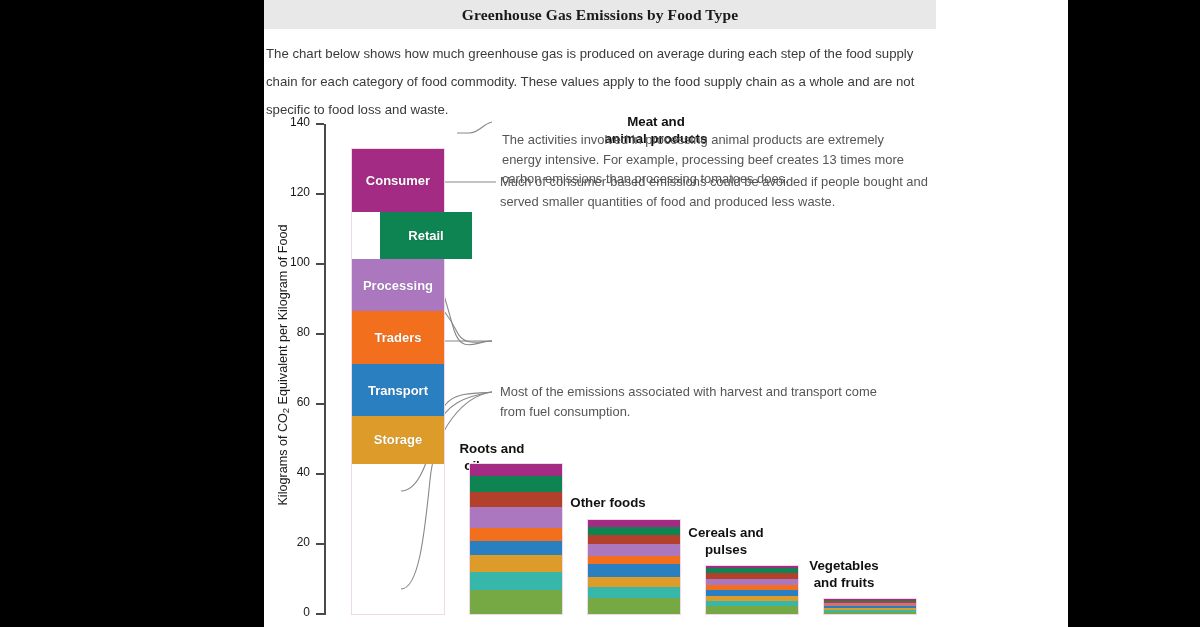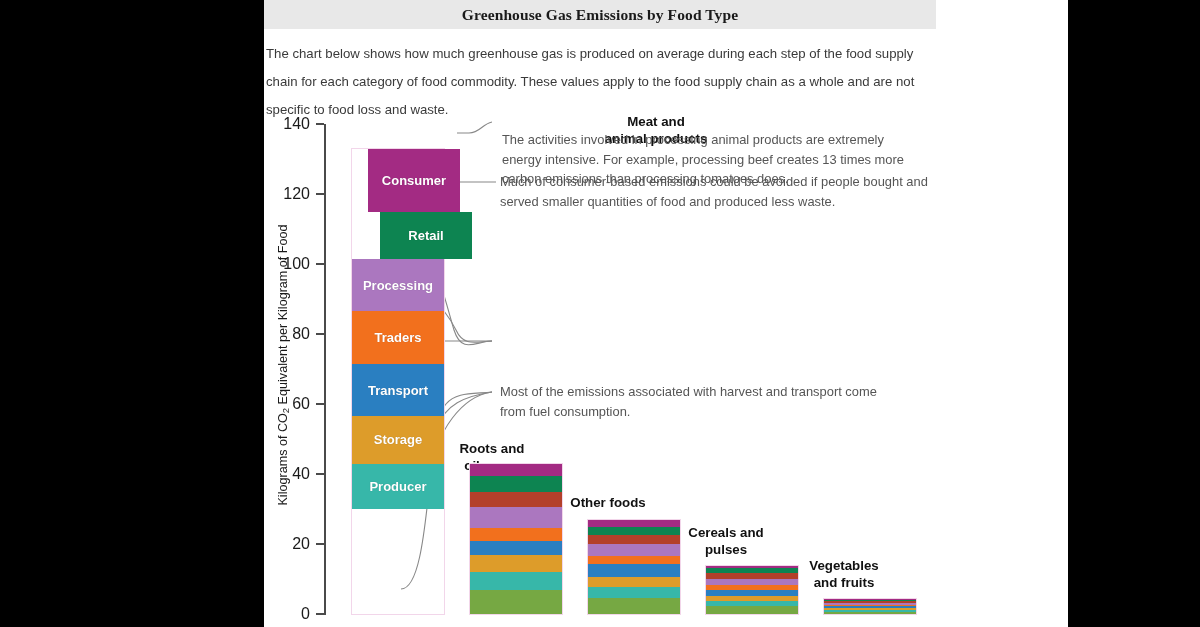--- a/index.html
+++ b/index.html
@@ -43,21 +43,21 @@
   #ylabel sub { font-size: 9.5px; vertical-align: baseline; position: relative; top: 2px; }
   .axis-line {
     position: absolute; left: 60px; top: 124px; width: 1.6px; height: 491px;
     background: #4a4a4a;
   }
   .tick {
     position: absolute; left: 52px; width: 8px; height: 1.6px; background: #4a4a4a;
   }
   .tick-label {
     position: absolute; width: 44px; text-align: right; left: 2px;
-    font-size: 16px; color: #1a1a1a;
+    font-size: 12px; color: #1a1a1a;
   }
   .bar { position: absolute; }
   .seg-label {
     position: absolute; left: 0; top: 0; width: 100%; height: 100%;
     display: flex; align-items: center; justify-content: center;
     color: #ffffff; font-weight: bold; font-size: 13px;
     text-shadow: 0 0 1px rgba(0,0,0,.25);
     pointer-events: none;
   }
   .seg-wrap { position: relative; width: 100%; }
@@ -118,40 +118,37 @@
         <path d="M137,491 C155,491 164,460 172,430 C180,404 202,396 228,392"></path>
         <path d="M137,589 C154,589 160,540 166,480 C171,428 200,396 228,392"></path>
       </g>
     </svg>
 
     <div class="bar-title" style="left:322px; top:114px; width:140px;">
       <div>Meat and</div>
       <div>animal products</div>
     </div>
     <div class="bar" id="bar-0" style="left: 88px; width: 92px; top: 148.5px; height: 465.5px; outline: rgb(242, 214, 234) solid 1px;">
-        <div class="seg-wrap" style="height: 63px; background: rgb(163, 43, 131); margin-left: 16px;">
+        <div class="seg-wrap" style="height: 63px; background: rgb(163, 43, 131);">
           <div class="seg-label">Consumer</div>
         </div>
         <div class="seg-wrap" style="height: 47.25px; background: rgb(13, 132, 81); margin-left: 28px;">
           <div class="seg-label">Retail</div>
         </div>
         <div class="seg-wrap" style="height: 52.5px; background: rgb(171, 119, 191);">
           <div class="seg-label">Processing</div>
         </div>
         <div class="seg-wrap" style="height: 52.5px; background: rgb(242, 112, 29);">
           <div class="seg-label">Traders</div>
         </div>
         <div class="seg-wrap" style="height: 52.5px; background: rgb(42, 127, 193); text-align: right;">
           <div class="seg-label">Transport</div>
         </div>
         <div class="seg-wrap" style="height: 47.25px; background: rgb(221, 156, 42);">
           <div class="seg-label">Storage</div>
-        </div>
-        <div class="seg-wrap" style="height: 45.5px; background: rgb(55, 183, 169);">
-          <div class="seg-label">Producer</div>
         </div>
       </div>
 
     <div class="bar-title" style="left:150px; top:441px; width:156px;">
       <div>Roots and</div>
       <div>oil crops</div>
     </div>
     <div class="bar" id="bar-1" style="left: 206px; width: 92px; top: 463.5px; height: 150.5px; outline: rgb(242, 214, 234) solid 1px;">
         <div class="seg-wrap" style="height: 12.25px; background: rgb(163, 43, 131);"></div>
         <div class="seg-wrap" style="height: 15.75px; background: rgb(13, 132, 81);"></div>

